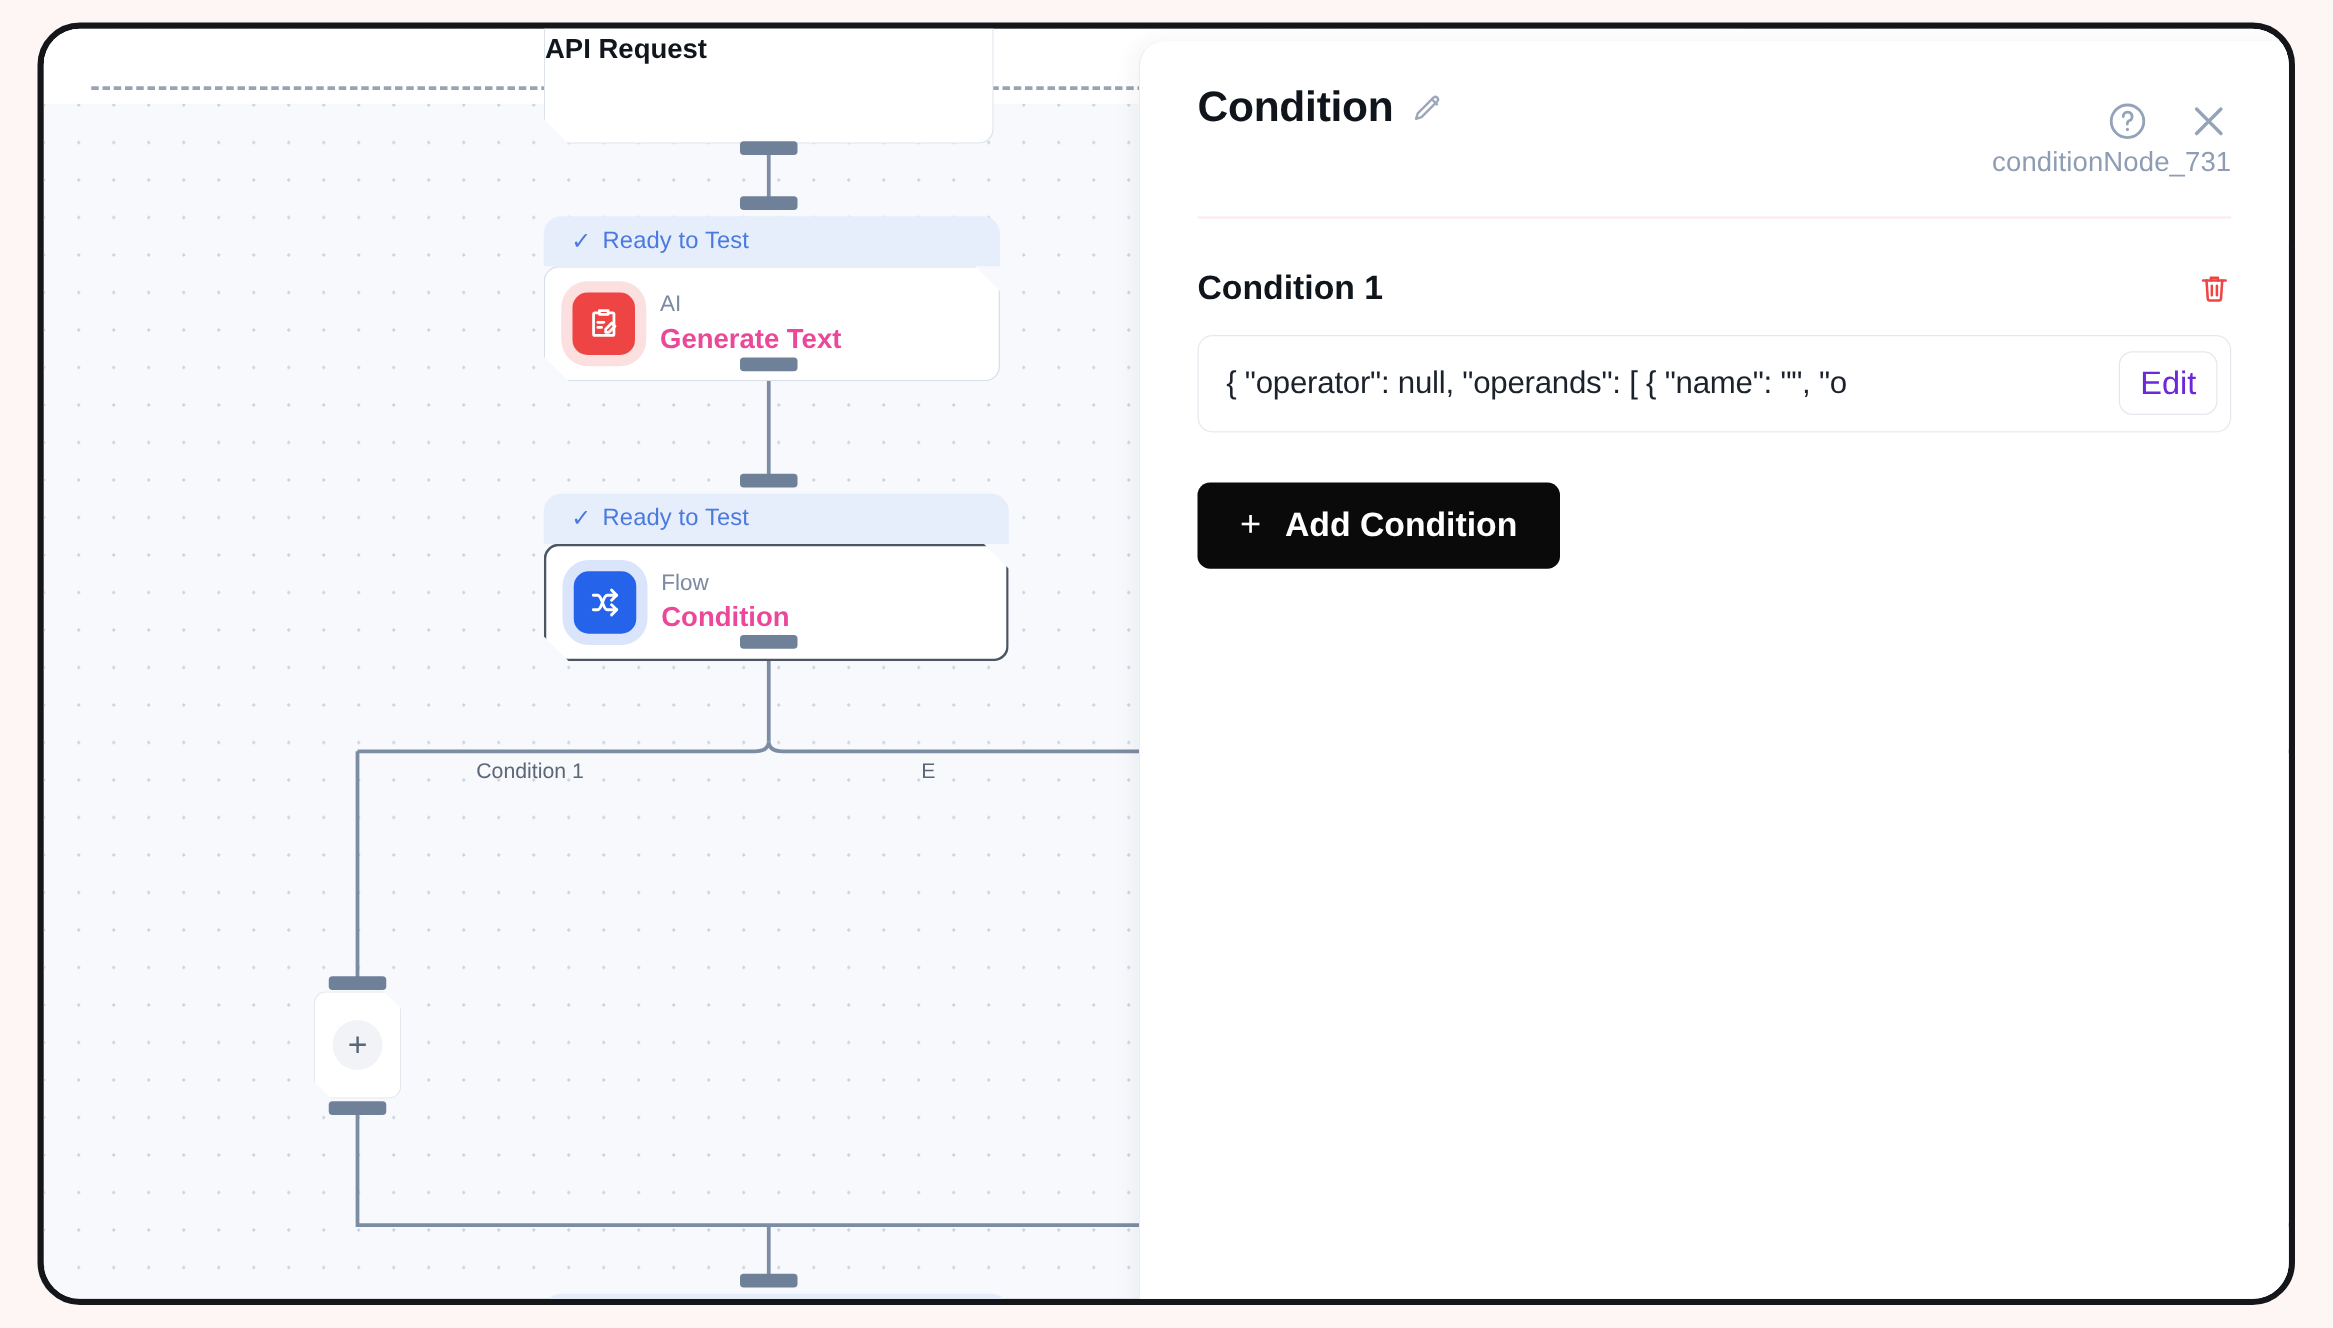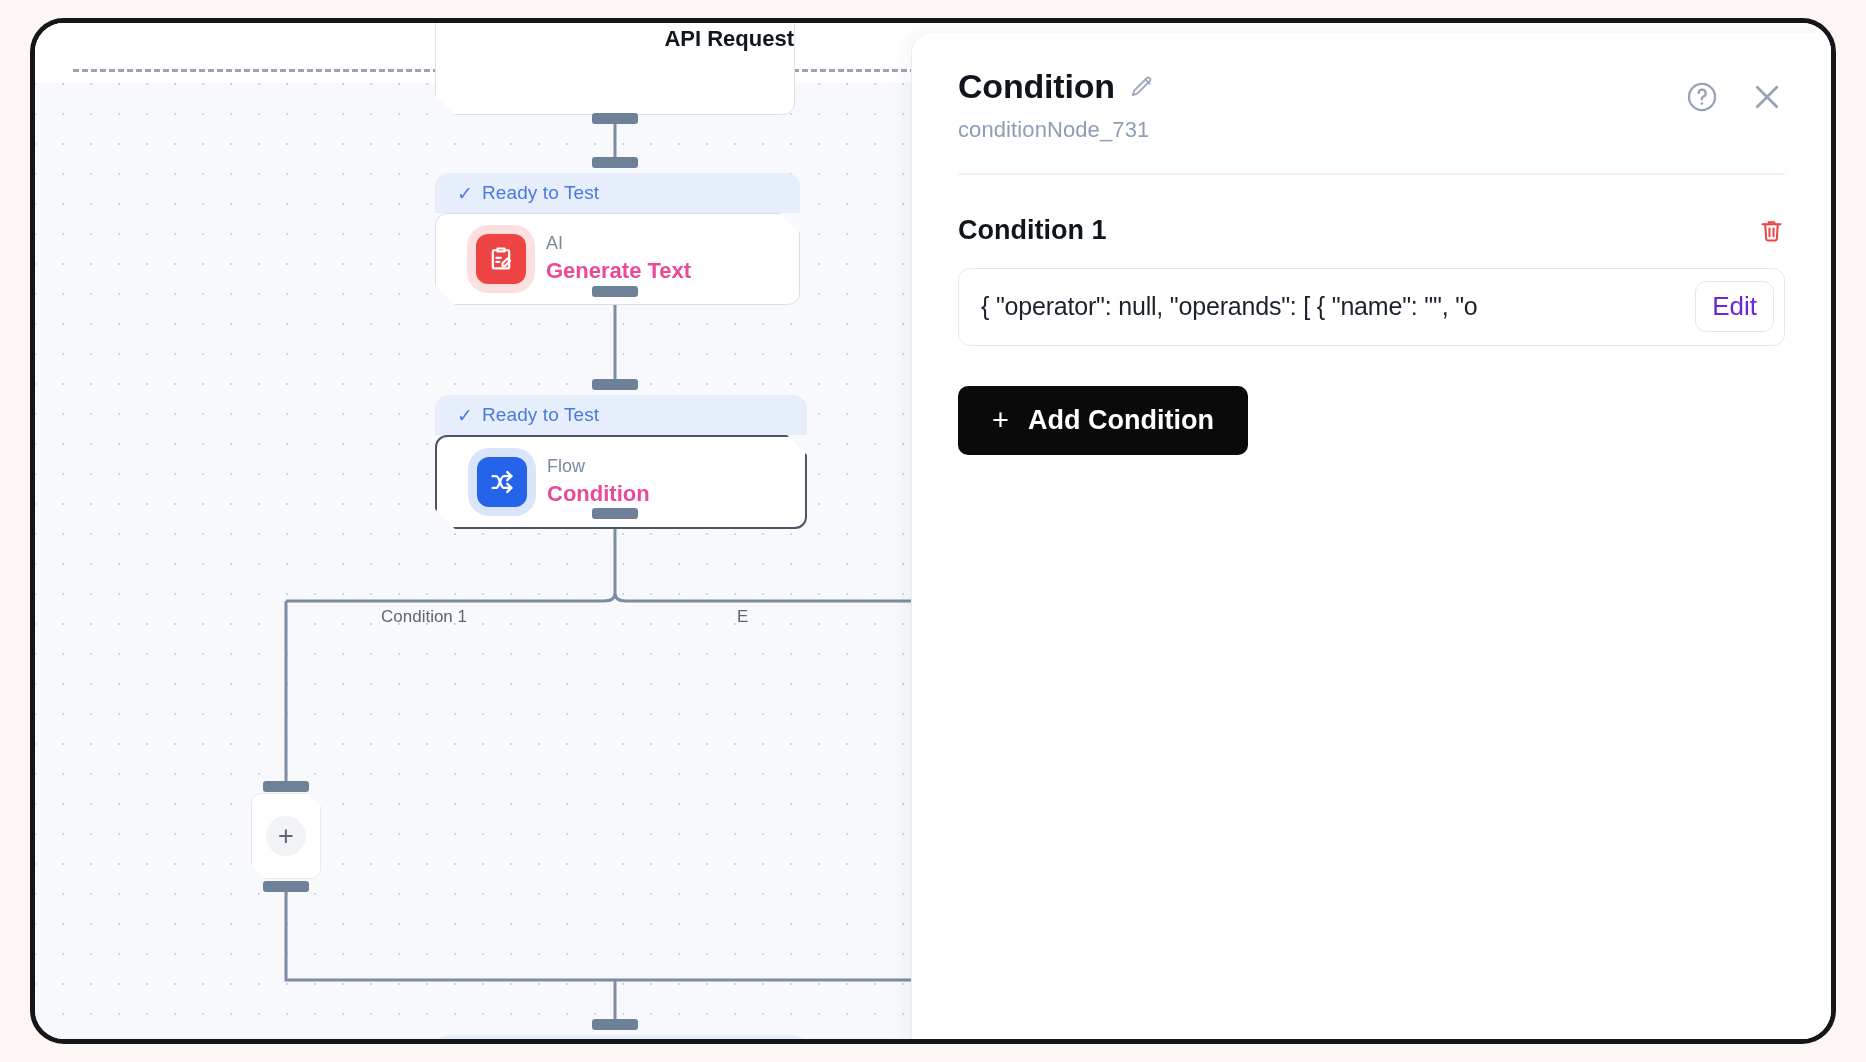--- a/index.html
+++ b/index.html
@@ -81,21 +81,21 @@
   }
   .status-check { font-size: 19px; line-height: 1; }
 
   .node-card {
     background: #ffffff;
     border: 1.5px solid #d8dfe8;
     border-radius: 12px;
     display: flex;
     align-items: center;
     gap: 20px;
-    padding: 20px 40px;
+    padding: 20px 22px;
     position: relative;
     
     clip-path: polygon(0 0, calc(100% - 20px) 0, 100% 20px, 100% 100%, 20px 100%, 0 calc(100% - 20px));
   }
   .node-card.selected {
     border-color: #4b5563;
     border-width: 2px;
   }
 
   .node-icon {
@@ -118,21 +118,21 @@
     left: 400px; top: -38px;
     width: 360px; height: 130px;
     background: #fff;
     border: 1.5px solid #dbe2ea;
     border-radius: 12px;
     clip-path: polygon(0 0, calc(100% - 20px) 0, 100% 20px, 100% 100%, 20px 100%, 0 calc(100% - 20px));
   }
   #node-api .api-label {
     position: absolute;
     left: 0; right: 0; top: 40px;
-    text-align: right;
+    text-align: left;
     font-size: 22px; font-weight: 700; color: #11161d;
   }
 
   
   #add-node {
     position: absolute;
     left: 216px; top: 770px;
     width: 70px; height: 86px;
     background: #ffffff;
     border: 1.5px solid #e4e9f0;
@@ -179,20 +179,21 @@
     letter-spacing: -.2px;
   }
   #title-edit-icon { width: 26px; height: 26px; color: #9aa7ba; cursor: pointer; }
   #title-edit-icon svg { width: 26px; height: 26px; display: block; }
 
   #panel-subtitle {
     margin-top: 11px;
     font-size: 22px;
     color: #8e9db4;
     letter-spacing: .1px;
+    text-align: right;
   }
 
   #panel-actions {
     position: absolute;
     right: 0; top: 12px;
     display: flex; align-items: center; gap: 30px;
   }
   .panel-act { color: #94a3b8; cursor: pointer; display: block; }
   .panel-act svg { display: block; }
 

